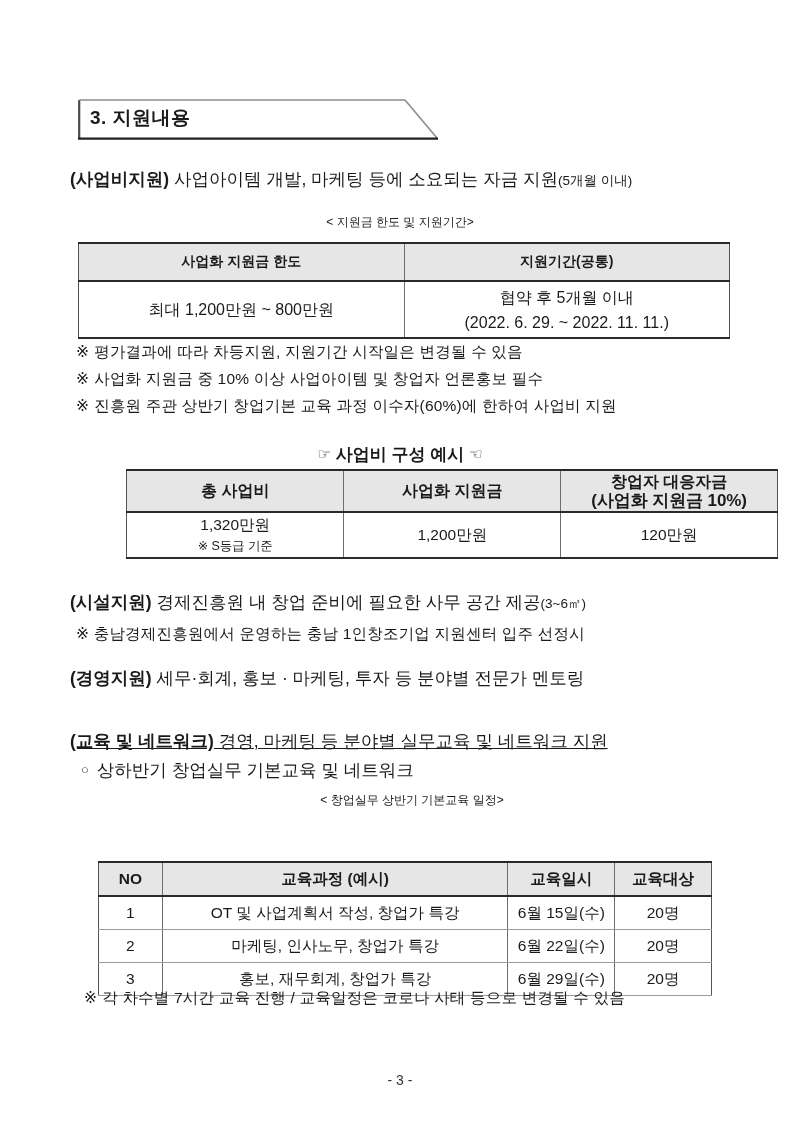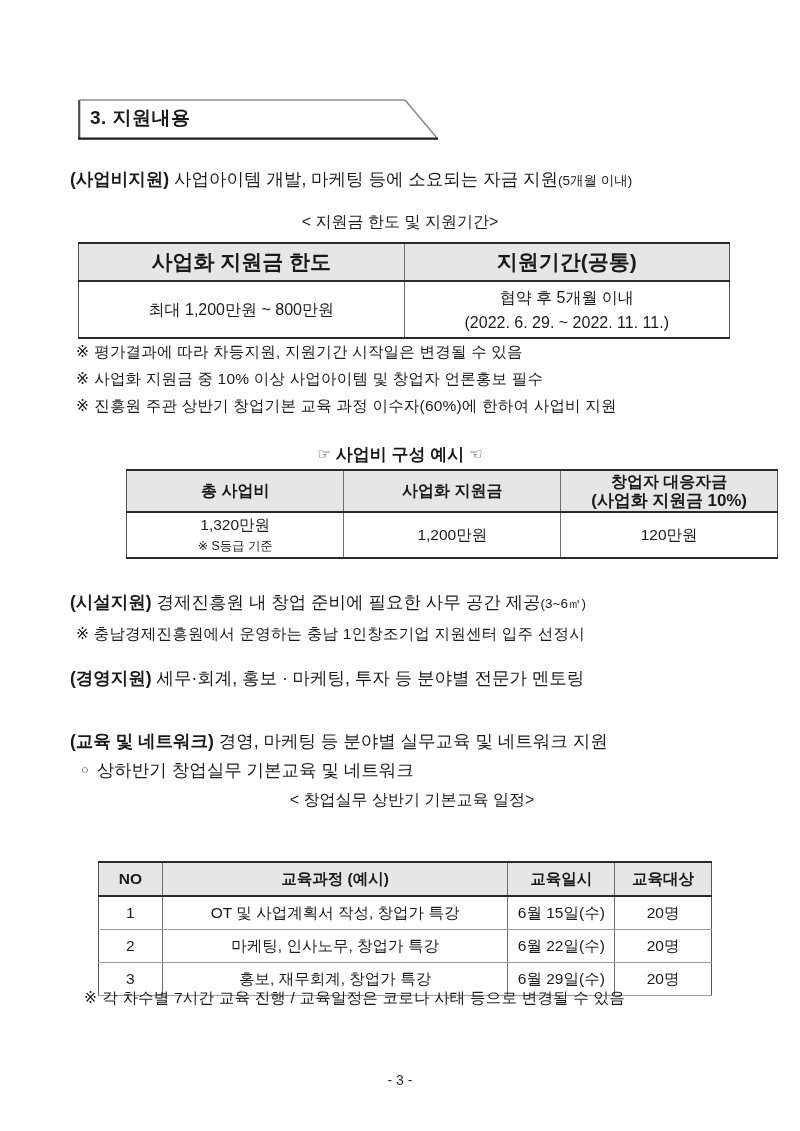--- a/index.html
+++ b/index.html
@@ -94,21 +94,21 @@
     font-size: 13px;
     vertical-align: 2px;
   }
 
   
   .tbl-caption {
     position: absolute;
     width: 800px;
     left: 0;
     text-align: center;
-    font-size: 16px;
+    font-size: 12px;
     line-height: 24px;
     white-space: nowrap;
   }
   .tbl-caption-hand {
     position: absolute;
     width: 800px;
     left: 0;
     text-align: center;
     font-size: 17px;
     font-weight: bold;
@@ -172,21 +172,21 @@
   }
   .cell-sub {
     display: block;
     font-size: 12.5px;
     margin-top: 1px;
     letter-spacing: -0.1px;
   }
 
   
   #table-support-limit { left: 78px; top: 242px; width: 652px; }
-  #table-support-limit th { height: 36px; font-size: 21px; }
+  #table-support-limit th { height: 36px; font-size: 14px; }
   #table-support-limit td { height: 55px; font-size: 16px; line-height: 25px; }
 
   
   #table-budget-example { left: 78px; top: 469px; width: 652px; margin-left: 48px; }
   #table-budget-example th { height: 40px; font-size: 16px; line-height: 20px; }
   #table-budget-example td { height: 44px; font-size: 15.5px; line-height: 20px; }
 
   
   #table-edu-schedule { left: 98px; top: 841px; width: 614px; margin-top: 20px; }
   #table-edu-schedule th { height: 32px; font-size: 15.5px; }
@@ -296,21 +296,21 @@
 
   <div class="para" style="top:589px;">
     <span class="lead">(시설지원)</span><span> 경제진흥원 내 창업 준비에 필요한 사무 공간 제공</span><span class="small-inline">(3~6㎡)</span>
   </div>
   <div class="note" style="top:622px;">※ 충남경제진흥원에서 운영하는 충남 1인창조기업 지원센터 입주 선정시</div>
 
   <div class="para" style="top:665px;">
     <span class="lead">(경영지원)</span><span> 세무·회계, 홍보 · 마케팅, 투자 등 분야별 전문가 멘토링</span>
   </div>
 
-  <div class="para" style="top:728px;">
+  <div class="para" style="top:728px;text-decoration:underline;">
     <span class="lead">(교육 및 네트워크)</span><span> 경영, 마케팅 등 분야별 실무교육 및 네트워크 지원</span>
   </div>
   <div class="sub-item" style="top:757px;">
     <span class="circ">○</span><span>상하반기 창업실무 기본교육 및 네트워크</span>
   </div>
 
   <div class="tbl-caption" style="top:788px;padding-left:12px;">&lt; 창업실무 상반기 기본교육 일정&gt;</div>
 
   <table class="doc-table" id="table-edu-schedule">
     <colgroup>

